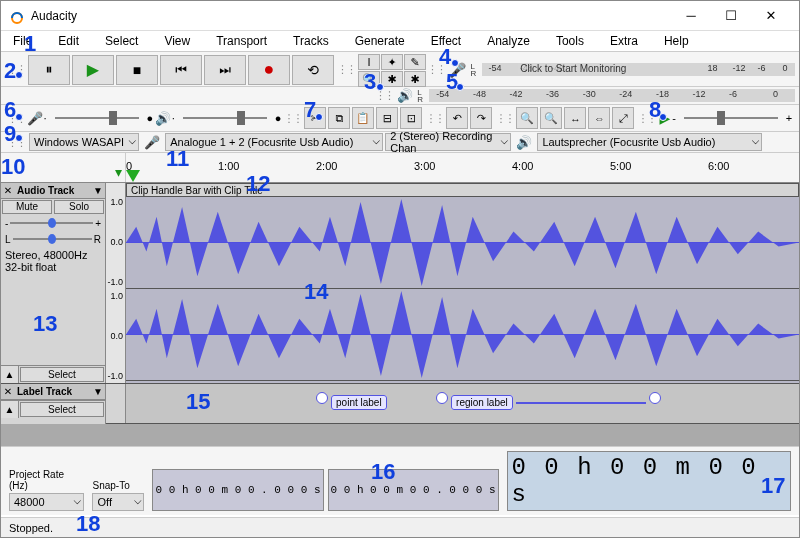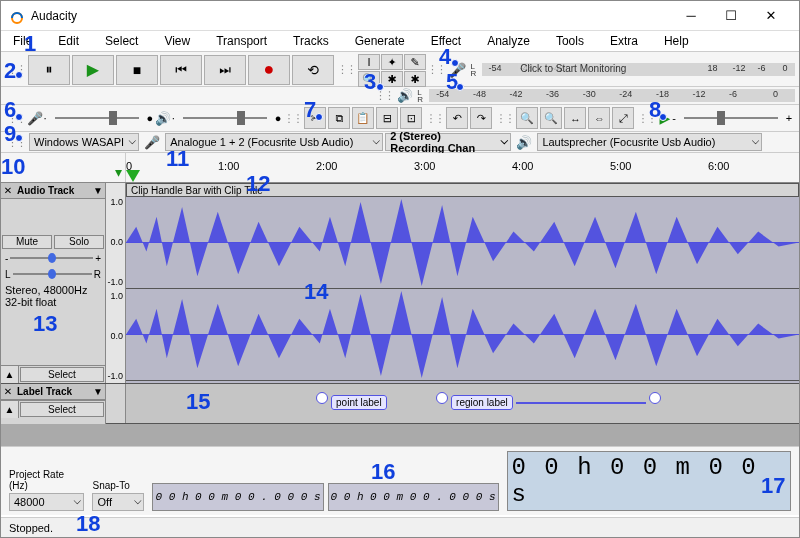--- a/index.html
+++ b/index.html
@@ -28,21 +28,21 @@
   .timeline-left { width: 125px; height: 100%; border-right: 1px solid #ccc; position:relative;}
   .timeline-ruler { flex: 1; position: relative; }
   .tick-label { position: absolute; bottom: 10px; font-size: 11px; }
   .play-cursor { position: absolute; left: 0; bottom: 0; width: 0; height: 0; border-left: 7px solid transparent; border-right: 7px solid transparent; border-top: 12px solid #2a2; }
   .track-area { background: #aaa; height: 200px; display: flex; position: relative; }
   .track-ctrl { width: 105px; background: #d5d5d5; border-right: 1px solid #888; font-size: 10px; padding: 0px; position: relative; }
   .track-ctrl .hdr { display: flex; align-items: center; background: #c5c5c5; border-bottom: 1px solid #888; height: 16px; }
   .track-ctrl .hdr .x { width: 14px; text-align: center; cursor: pointer; }
   .track-ctrl .hdr .name { flex: 1; padding-left: 2px; font-weight: bold; font-size:10px;}
   .track-ctrl .hdr .drop { width: 14px; text-align: center; }
-  .track-ctrl .mute-solo { display: flex; height: 16px; margin-top: 35px; }
+  .track-ctrl .mute-solo { display: flex; height: 16px; }
   .track-ctrl .mute-solo .ms-btn { flex: 1; border: 1px solid #888; text-align: center; font-size: 10px; cursor: pointer; background: #ddd; margin:1px;}
   .track-ctrl .mini-slider { height: 16px; display: flex; align-items: center; padding: 0 4px; font-size: 10px; }
   .track-ctrl .mini-slider .tline { flex: 1; height: 2px; background: #888; margin: 0 2px; position: relative; }
   .track-ctrl .mini-slider .tthumb { width: 8px; height: 10px; background: #4169e1; border-radius: 50%; position: absolute; left: 45%; top: -4px; }
   .track-ctrl .info { padding: 2px 4px; font-size: 11px; line-height: 12px; }
   .track-ctrl .bottom-row { position: absolute; bottom: 0; left: 0; right: 0; display: flex; height: 18px; border-top: 1px solid #888; }
   .track-ctrl .bottom-row .arrow { width: 18px; border-right: 1px solid #888; display: flex; align-items: center; justify-content: center; background: #ddd; }
   .track-ctrl .bottom-row .select-btn { flex: 1; border: 1px solid #888; text-align: center; background: #ddd; cursor: pointer; margin:1px; display:flex; align-items:center; justify-content:center;}
   .vruler { width: 20px; background: #e5e5e5; border-right: 1px solid #888; position: relative; font-size: 9px; }
   .vruler span { position: absolute; right: 2px; }
@@ -58,21 +58,21 @@
   .label-handle { width: 12px; height: 18px; display:inline-block; position:relative;}
   .label-handle::before { content:""; position:absolute; width:10px; height:10px; border:1px solid #5454e1; border-radius:50%; background:#fff; top:4px; left:0;}
   .blank-area { height: 50px; background: #aaa; border-top: 1px solid #555;}
   .hscroll { height: 16px; background: #e1e1e1; border-top: 1px solid #888; display: flex; align-items: center; }
   .hscroll .arrow { width: 16px; height: 14px; border: 1px solid #999; background: #ddd; display: flex; align-items: center; justify-content: center; font-size: 9px; }
   .hscroll .thumb { flex: 1; height: 12px; margin: 0 0px; background: #ddd; position: relative; }
   .bottom-panel { position: absolute; bottom: 22px; left: 0; right: 0; background: #f5f5f5; border-top: 1px solid #ccc; padding: 4px 8px; display: flex; gap: 8px; align-items: flex-end; flex-wrap: nowrap;}
   .bottom-group { display: flex; flex-direction: column; gap: 2px; }
   .bottom-group .label { font-size: 10px; }
   .time-display { font-family: "Courier New", monospace; background: #c5d5e5; border: 1px solid #888; padding: 2px 4px; font-size: 13px; display:flex; align-items:center;}
-  .time-display.small { font-size: 11px; padding: 7px 2px; background:#c8c8d8;font-style:italic;}
+  .time-display.small { font-size: 11px; padding: 14px 2px; background:#c8c8d8;}
   .time-display.big { font-size: 24px; padding: 2px 4px; letter-spacing: 2px; }
   .statusbar { position: absolute; bottom: 0; left: 0; right: 0; height: 20px; border-top: 1px solid #ccc; display: flex; align-items: center; padding: 0 8px; font-size: 11px; background: #f0f0f0; }
   .callout { position: absolute; color: #1040dd; font-weight: bold; font-size: 22px; font-family: Arial; z-index: 100; pointer-events: none; }
   .callout.small-dot { width: 8px; height: 8px; border-radius: 50%; background: #1040dd; font-size:0; border:1px solid #fff;}
   .meter-col { display:flex; flex-direction:column; font-size:8px; line-height:7px; padding:0 2px; color:#333;}
   .grip { color:#888; letter-spacing:-2px; padding:0 2px; cursor:grab;}
 </style>
 </head>
 <body>
 
@@ -216,21 +216,21 @@
       </div>
       <span>+</span>
     </div>
 </div>
 
 <div class="device-bar">
   <span class="grip">⋮⋮</span>
   <div class="dropdown" style="width:110px;">Windows WASAPI</div>
   <span style="font-size:13px;margin:0 3px;">🎤</span>
   <div class="dropdown" style="width:218px;">Analogue 1 + 2 (Focusrite Usb Audio)</div>
-  <div class="dropdown" style="width:126px;font-weight:bold;">2 (Stereo) Recording Chan</div>
+  <div class="dropdown" style="width:126px;">2 (Stereo) Recording Chan</div>
   <span style="font-size:13px;margin:0 3px;">🔊</span>
   <div class="dropdown" style="width:225px;">Lautsprecher (Focusrite Usb Audio)</div>
 </div>
 
 <div class="timeline">
   <div class="timeline-left">
     <span style="position:absolute; right:3px; bottom:2px; color:#1a931a; font-size:14px;">▾</span>
   </div>
   <div class="timeline-ruler">
     <div class="play-cursor"></div>

